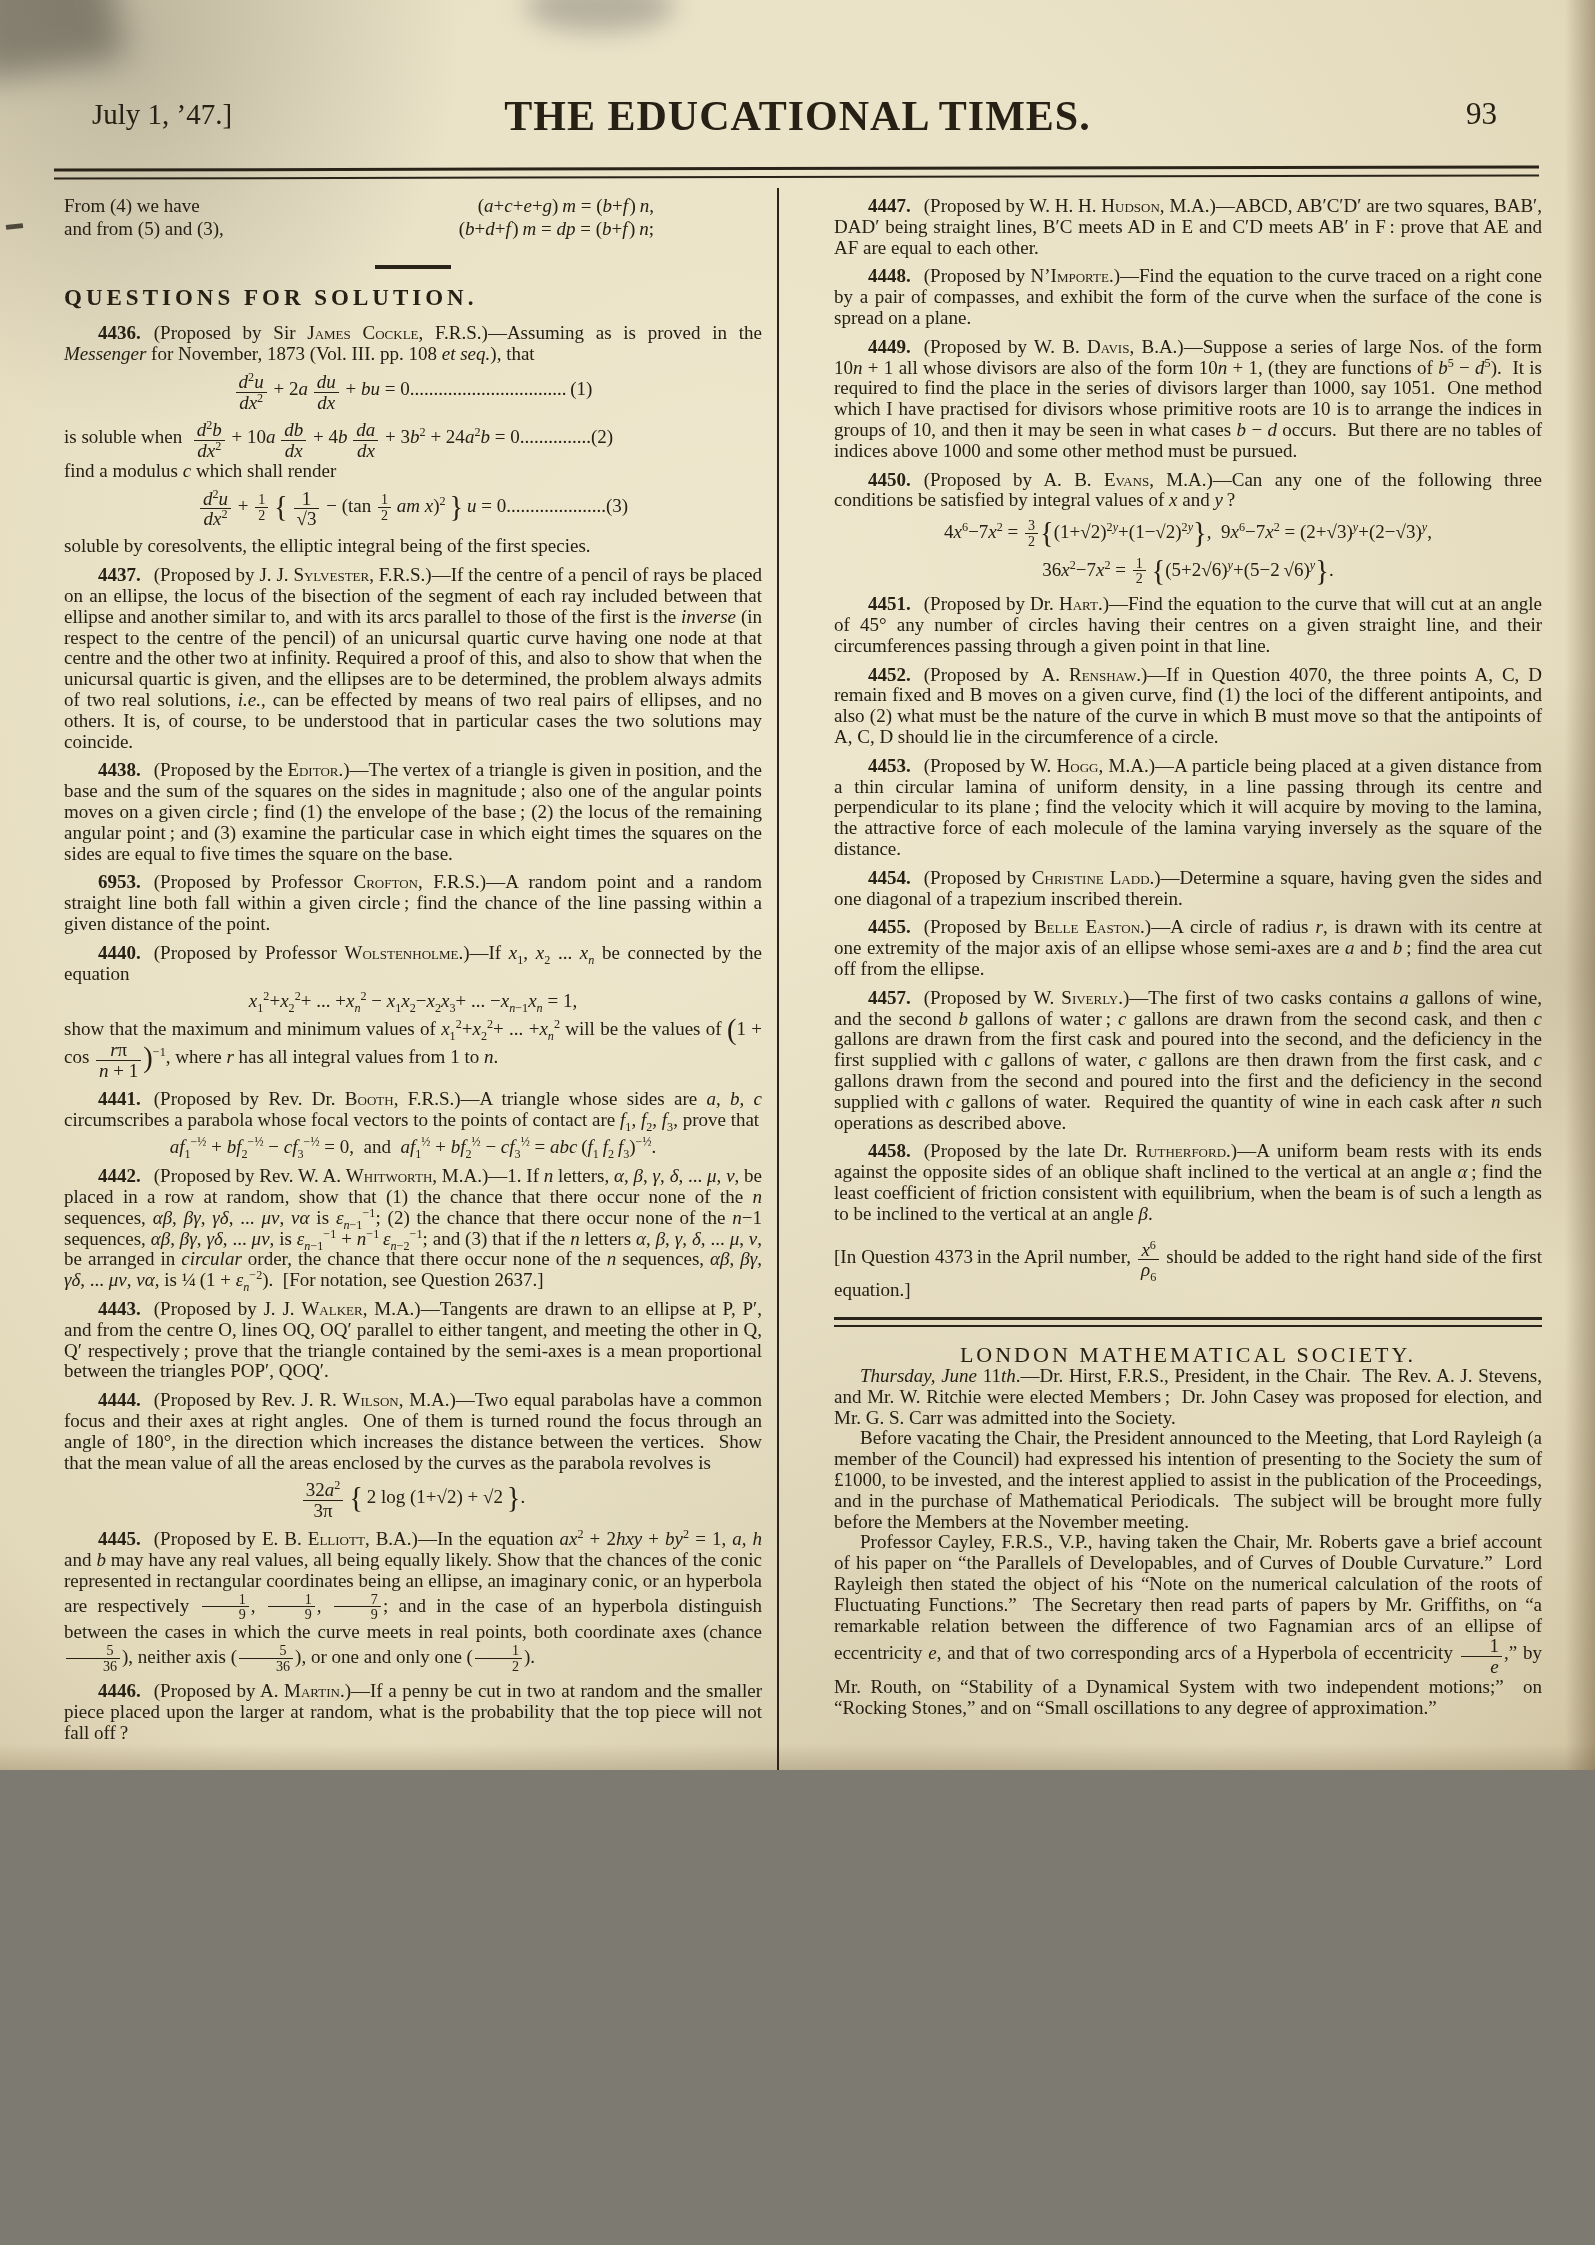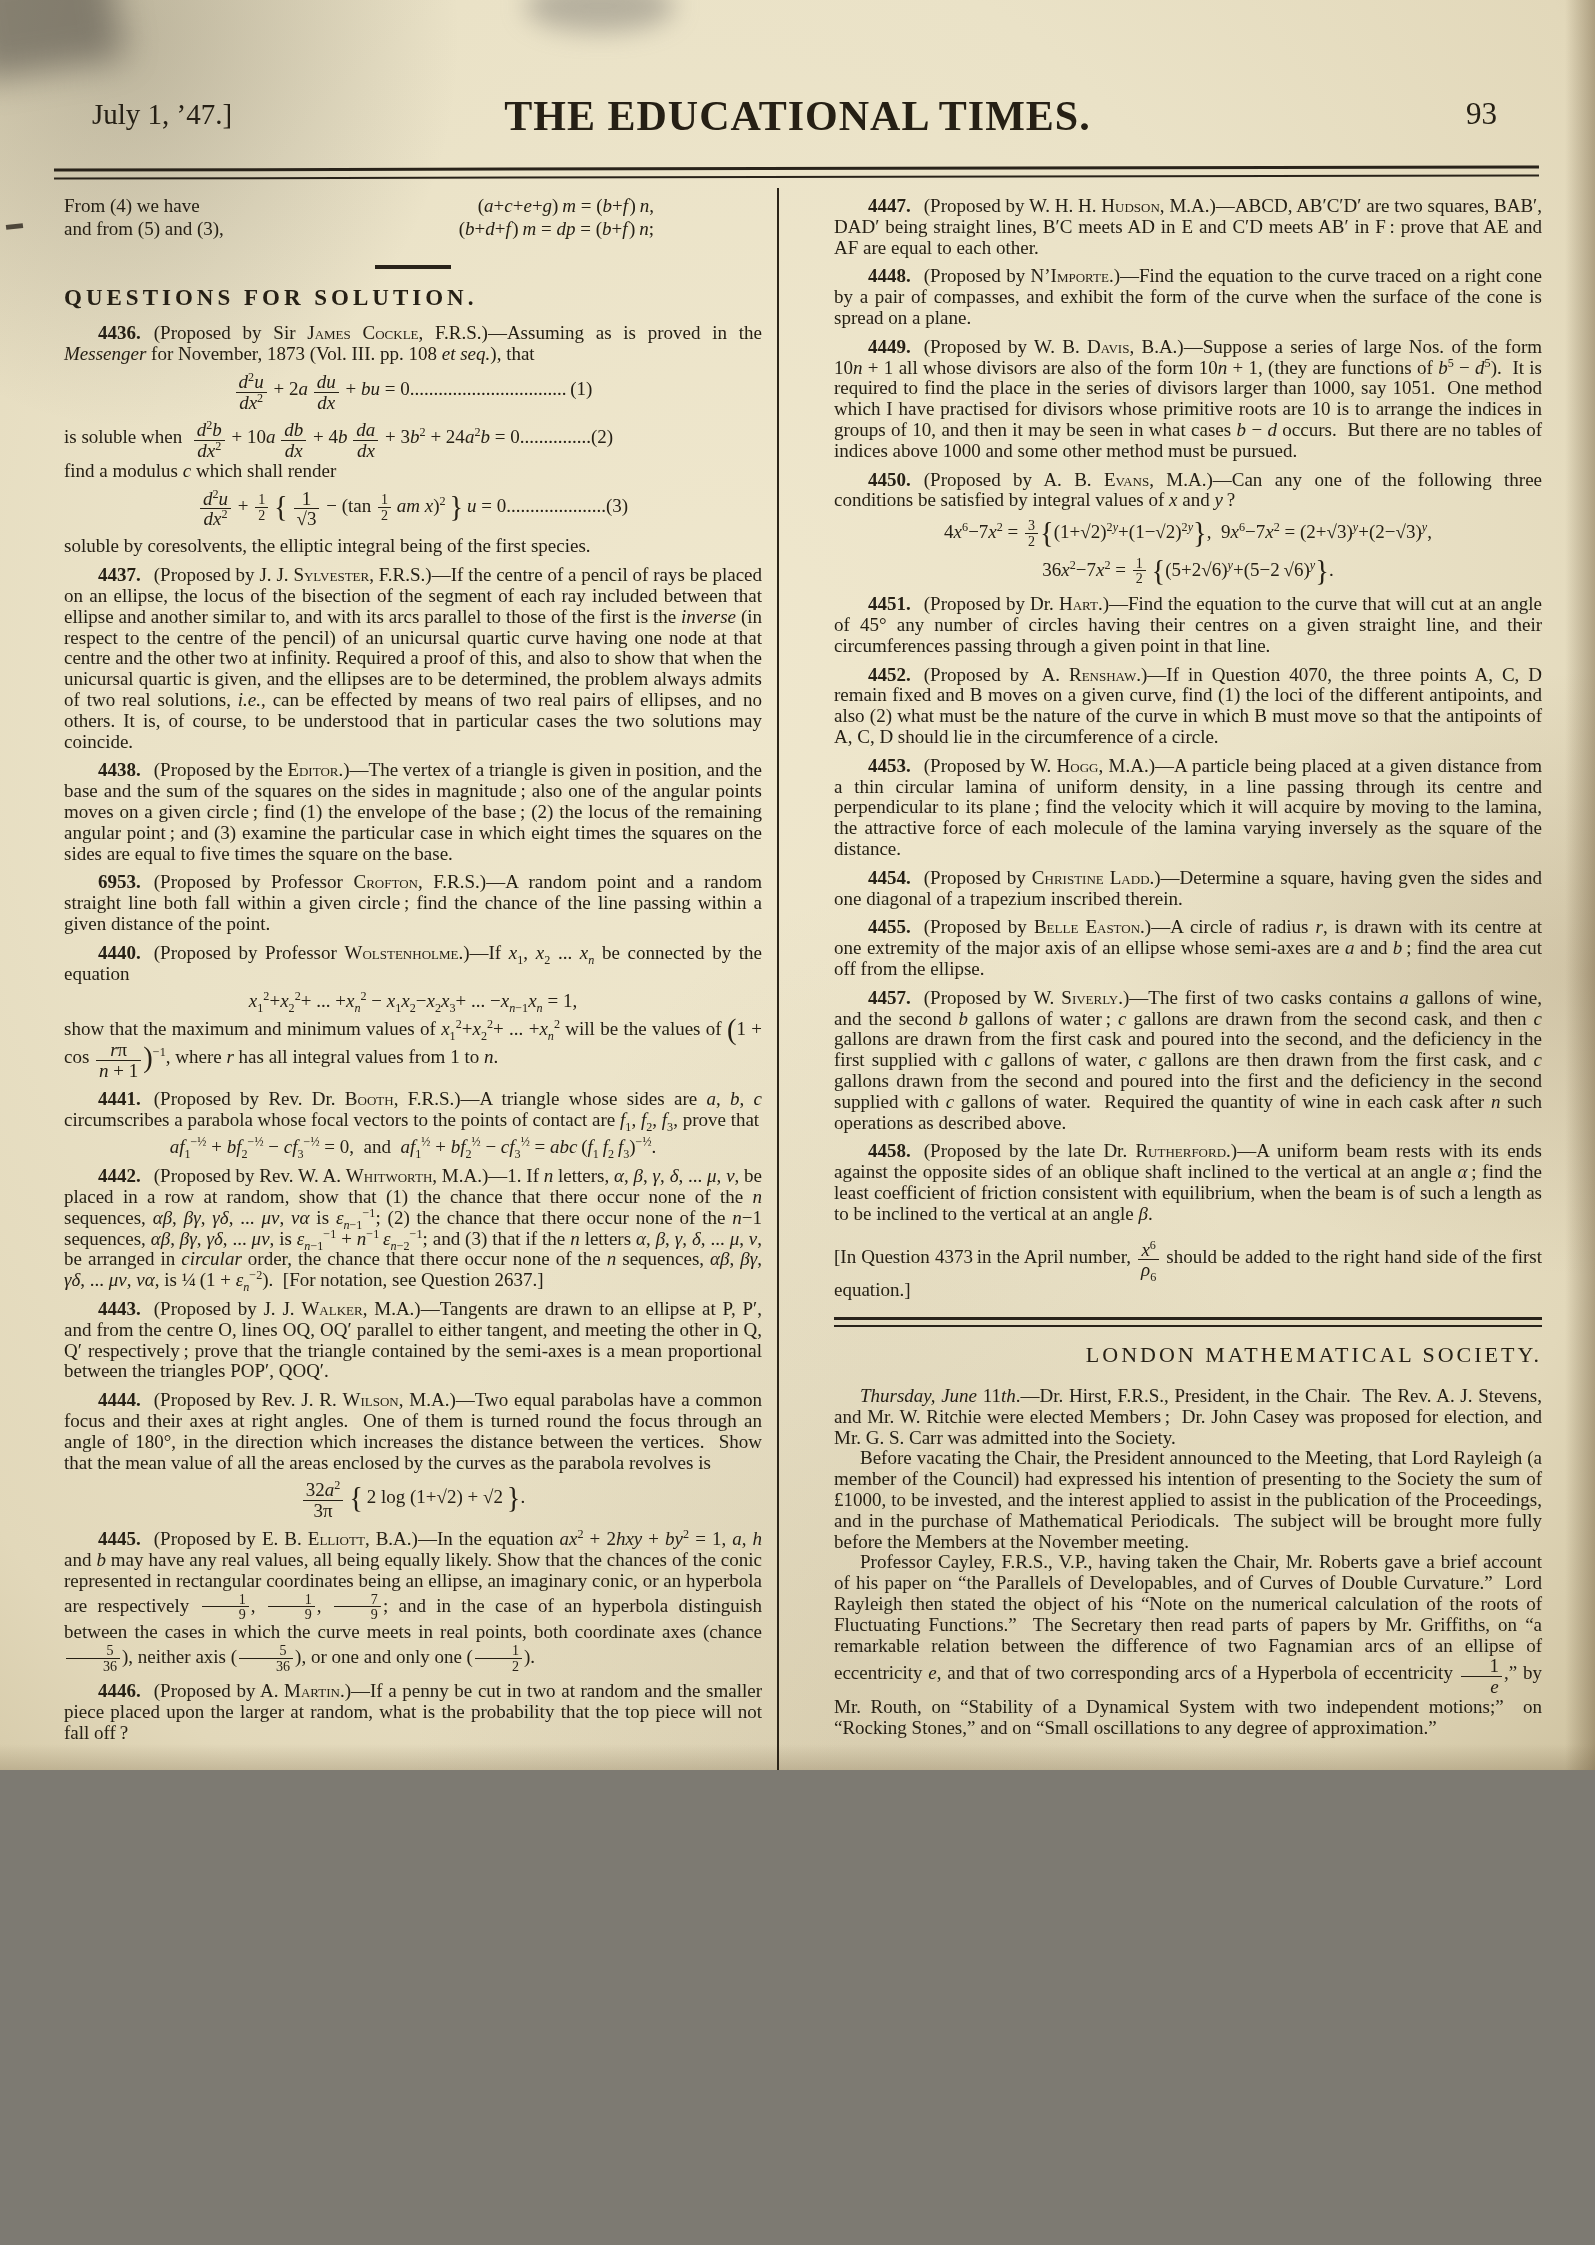--- a/index.html
+++ b/index.html
@@ -43,21 +43,21 @@
   .sc{font-variant:small-caps;}
   sup,sub{font-size:.64em;line-height:0;}
   .fr{display:inline-block;text-align:center;vertical-align:-0.72em;line-height:1.05;margin:0 2px;font-style:normal;}
   .fr .t{display:block;padding:0 3px;}
   .fr .b{display:block;border-top:1.5px solid #262015;padding:0 3px;}
   .fr.sm{font-size:.74em;vertical-align:-0.55em;}
   .bp{font-size:1.5em;vertical-align:-0.14em;line-height:0;}
 
   .erratum{text-indent:0;margin:15px 0 12px 0;}
   .socrule{height:5px;border-top:3px solid #29231a;border-bottom:2px solid #29231a;margin:16px 0 18px 0;}
-  .sochead{font-size:22px;font-weight:normal;letter-spacing:3px;text-align:right;margin:0 0 20px 0;}
+  .sochead{font-size:22px;font-weight:normal;letter-spacing:3px;text-align:center;margin:0 0 0 0;}
   .sp{margin:0;text-indent:26px;}
 </style>
 </head>
 <body>
 
 <div class="page">
 
   <div class="corner-tl"></div>
   <div class="smudge-top"></div>
   <div class="edge-right"></div>

